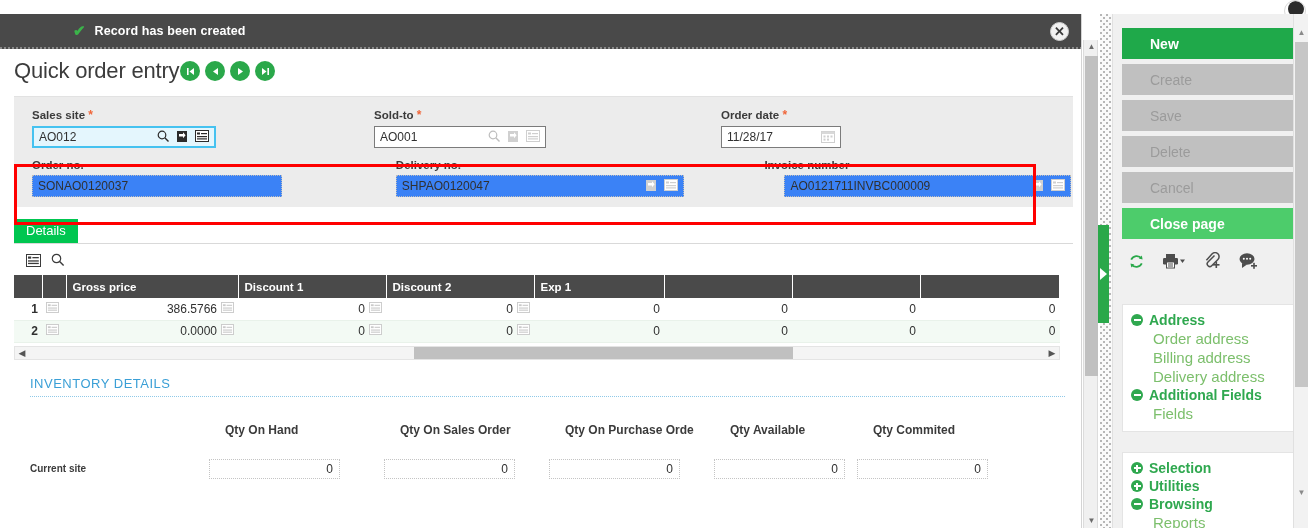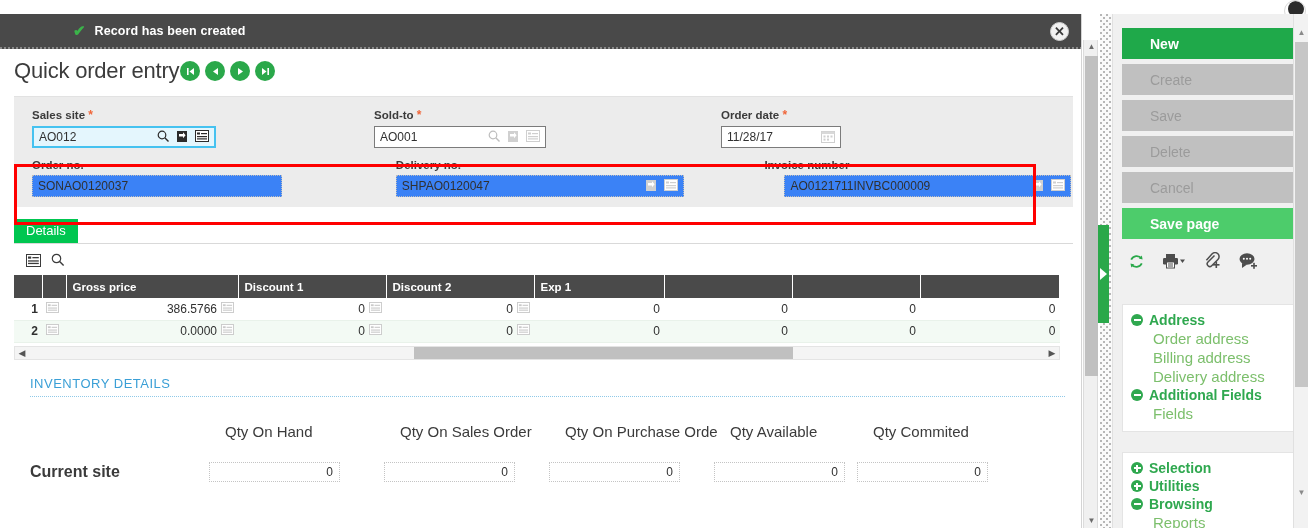--- a/index.html
+++ b/index.html
@@ -174,24 +174,24 @@
     margin: 16px 0 0 16px;
     font-size: 13px; color: #3a9fd6; letter-spacing: .5px;
     display: inline-block;
   }
   .inv-rule {
     margin: 4px 8px 0 16px;
     border-top: 1px dotted #8fc9e8; height: 1px;
   }
   .inv-head { display: flex; margin: 26px 0 0 16px; }
   .inv-head .h {
-    font-size: 15px; color: #3b3b3b; font-weight: normal;
+    font-size: 12px; color: #3b3b3b; font-weight: bold;
   }
   .inv-row { display: flex; margin: 22px 0 0 16px; align-items: center; }
-  .inv-row .lbl { font-size: 16px; color: #3b3b3b; font-weight: bold; }
+  .inv-row .lbl { font-size: 10px; color: #3b3b3b; font-weight: bold; }
   .inv-cell {
     border: 1px dotted #c4c4c4; height: 20px; background: #fff;
     font-size: 12px; color: #303030; text-align: right;
     padding: 2px 6px 0 0;
   }
 
   
   .vscroll {
     position: absolute; left: 1083px; top: 40px;
     width: 15px; height: 488px; background: #f0f0f0;
@@ -683,21 +683,21 @@
   <div class="collapse-handle"></div>
 
   <div class="sidebar">
     <div class="sb-inner">
 
       <button class="sb-btn primary">New</button>
       <button class="sb-btn disabled">Create</button>
       <button class="sb-btn disabled">Save</button>
       <button class="sb-btn disabled">Delete</button>
       <button class="sb-btn disabled">Cancel</button>
-      <button class="sb-btn close-pg">Save page</button>
+      <button class="sb-btn close-pg">Close page</button>
 
       <div class="sb-icons">
         <span class="i">
           <svg width="17" height="17" viewBox="0 0 17 17">
               <path d="M13.5 5.5A6 6 0 0 0 3.2 6.6" fill="none" stroke="#2aa84a" stroke-width="1.8"></path>
               <path d="M3.5 11.5A6 6 0 0 0 13.8 10.4" fill="none" stroke="#2aa84a" stroke-width="1.8"></path>
               <polygon points="13.8,2.6 14.6,6.6 10.8,5.6" fill="#2aa84a"></polygon>
               <polygon points="3.3,14.4 2.5,10.4 6.3,11.4" fill="#2aa84a"></polygon>
             </svg>
         </span>

